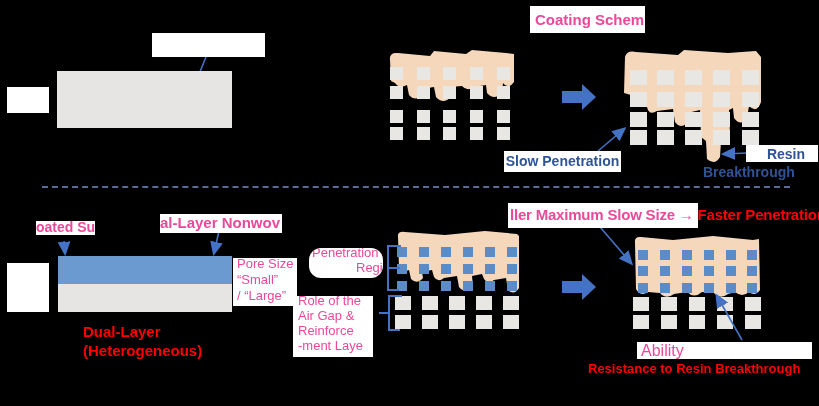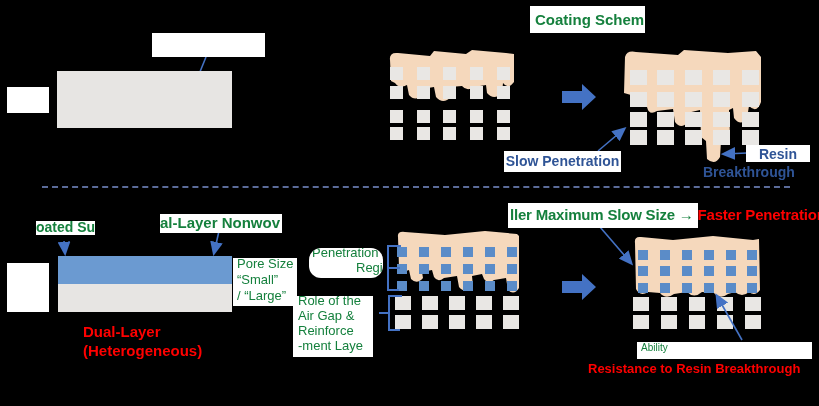--- a/index.html
+++ b/index.html
@@ -1,20 +1,20 @@
 <!DOCTYPE html>
 <html><head>
 <meta charset="utf-8">
 <style>
   html,body{margin:0;padding:0;background:#000;}
   #stage{position:relative;width:819px;height:406px;background:#000;overflow:hidden;
          font-family:"Liberation Sans",sans-serif;}
   .abs{position:absolute;}
   .wbox{position:absolute;background:#fff;overflow:hidden;}
-  .blk{color:#15803d;}
+  .blk{color:#ec4899;}
   .blue-t{color:#2F5496;font-weight:bold;}
   .red-t{color:#FF0000;font-weight:bold;}
   .nw{white-space:nowrap;}
   #fig-overlay{position:absolute;left:0;top:0;width:819px;height:406px;}
   .dashline{position:absolute;left:42px;top:186px;width:748px;border-top:2px dashed #5B6B99;}
 </style>
 </head>
 <body>
 
 <div id="stage">
@@ -153,21 +153,21 @@
   <div class="wbox" style="left:7px;top:87px;width:42px;height:26px;"></div>
 
   <div class="wbox" style="left:530px;top:6px;width:115px;height:27px;">
     <span class="blk nw" style="display:block;margin:5px 0 0 5px;font-size:15px;font-weight:600;">Coating Schem</span>
   </div>
 
   <div class="wbox" style="left:504px;top:151px;width:117px;height:21px;text-align:center;">
     <span class="blue-t nw" style="display:block;margin-top:2px;font-size:14px;">Slow Penetration</span>
   </div>
 
-  <div class="wbox" style="left:746px;top:145px;width:64px;height:17px;text-align:center;">
+  <div class="wbox" style="left:746px;top:145px;width:64px;height:17px;text-align:center;padding-left:8px;">
     <span class="blue-t nw" style="display:block;margin-top:1px;font-size:14px;">Resin</span>
   </div>
   <div class="abs blue-t nw" style="left:703px;top:164px;font-size:14px;text-align:center;">Breakthrough</div>
 
   <div class="wbox" style="left:36px;top:221px;width:59px;height:14px;">
     <span class="blk nw" style="display:block;margin-top:-2px;font-size:14px;font-weight:600;">oated Sur</span>
   </div>
   <div class="wbox" style="left:160px;top:214px;width:122px;height:19px;">
     <span class="blk nw" style="display:block;margin-top:0px;font-size:15px;font-weight:600;">al-Layer Nonwov</span>
   </div>
@@ -204,17 +204,17 @@
       <span class="nw" style="display:block;">-ment Laye</span>
     </div>
   </div>
 
   <div class="wbox" style="left:508px;top:203px;width:190px;height:25px;"></div>
   <div class="abs nw" style="left:510px;top:206px;font-size:15px;letter-spacing:-0.2px;">
     <span class="blk" style="font-weight:600;">ller Maximum Slow Size → </span><span class="red-t">Faster Penetration</span>
   </div>
 
   <div class="wbox" style="left:637px;top:342px;width:175px;height:17px;">
-    <span class="blk nw" style="display:block;margin:0 8px 0 4px;font-size:10px;">Ability</span>
+    <span class="blk nw" style="display:block;margin:0 8px 0 4px;font-size:16px;">Ability</span>
   </div>
   <div class="abs red-t nw" style="left:588px;top:361px;font-size:13px;">Resistance to Resin Breakthrough</div>
 
 </div>
 
 </body></html>

